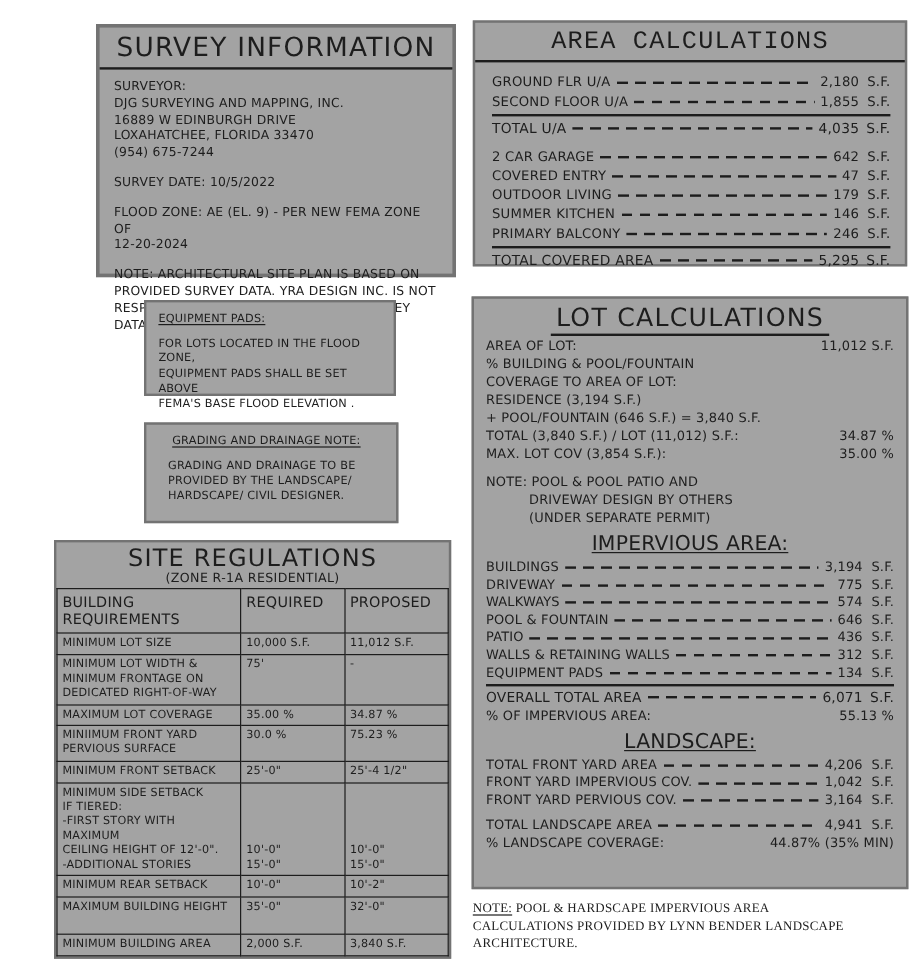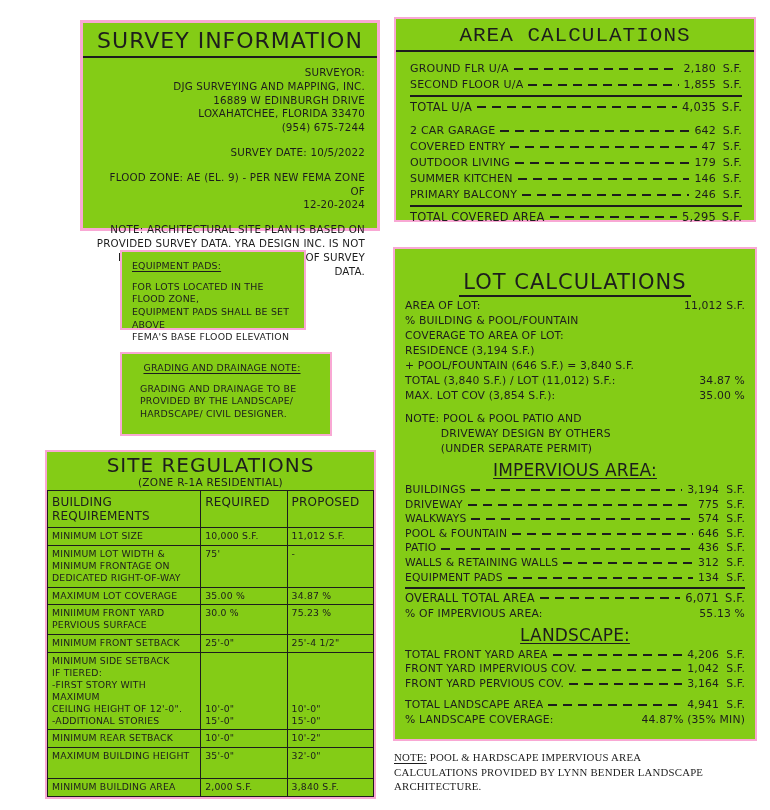--- a/index.html
+++ b/index.html
@@ -4,56 +4,56 @@
 <style>
   * { margin:0; padding:0; box-sizing:border-box; }
   html,body { width:770px; height:810px; background:#ffffff; }
   body {
     position:relative;
     font-family:"DejaVu Sans","Liberation Sans",sans-serif;
     color:#1d1d1d;
     -webkit-font-smoothing:antialiased;
     overflow:hidden;
   }
-  .box { position:absolute; background:#84cc16; border:2px solid #f9a8d4; }
+  .box { position:absolute; background:#a3a3a3; border:2px solid #737373; }
   .box-title {
     text-align:center; font-size:21px; letter-spacing:1px;
     padding:5px 0 3px; border-bottom:2px solid #1d1d1d;
     white-space:nowrap; overflow:hidden;
   }
   .pre  { white-space:pre-line; }
   .prew { white-space:pre-wrap; }
   .u    { text-decoration:underline; text-underline-offset:2px; }
 
   
   #survey-box { left:80px; top:20px; width:300px; height:211px; border-width:3px; }
   #survey-box .box-title { font-size:22px; }
   #survey-box .body { padding:8px 12px; font-size:10.3px; line-height:1.34; letter-spacing:.2px; }
-  #survey-box .body > div { margin-bottom:11px;text-align:right; }
+  #survey-box .body > div { margin-bottom:11px; }
 
   
   #area-box { left:394px; top:17px; width:362px; height:205px; border-width:2.5px; }
   #area-box .box-title { font-size:21px;font-family:Liberation Mono, monospace; }
   #area-box .body { padding:9px 12px 6px 14px; font-size:11px; letter-spacing:.2px; }
 
   .calc-row { display:flex; align-items:center; line-height:16px; }
   .calc-row .lbl { white-space:nowrap; }
   .calc-row .leader {
     flex:1; height:2px; margin:0 5px;
     background:repeating-linear-gradient(90deg,#1d1d1d 0 9px,transparent 9px 15px);
   }
   .calc-row .val { text-align:right; white-space:nowrap; }
   .calc-row .unit { width:26px; text-align:right; white-space:nowrap; }
   .sep { border-top:2px solid #1d1d1d; margin:2px 0 2px; }
   .gap8 { height:8px; }
   .gap6 { height:6px; }
   .total .lbl, .total .val, .total .unit { font-size:11.5px; }
 
   
-  #equip-box { left:120px; top:250px; width:186px; height:80px; }
+  #equip-box { left:120px; top:250px; width:210px; height:80px; }
   #equip-box .inner { padding:8px 10px; font-size:9.4px; line-height:1.35; letter-spacing:.2px; }
   #equip-box .note-title { margin-bottom:8px; }
   #grading-box { left:120px; top:352px; width:212px; height:84px; }
   #grading-box .inner { padding:8px 10px 8px 18px; font-size:9.4px; line-height:1.35; letter-spacing:.2px; }
   #grading-box .note-title { text-align:center; margin-bottom:8px; padding-right:16px; }
 
   
   #sitereg-box { left:45px; top:450px; width:331px; }
   #sitereg-box .title-wrap { text-align:center; padding:3px 0 2px; }
   #sitereg-box .title-main { font-size:20px; letter-spacing:1px; line-height:1.05; }
@@ -64,21 +64,21 @@
     padding:2px 4px 3px; font-weight:normal; letter-spacing:.2px;
   }
   #sitereg-table th { font-size:12px; padding:4px 4px; }
   #sitereg-table td { font-size:9.3px; line-height:1.28; white-space:pre-line; }
   #sitereg-table col.c1 { width:47%; } #sitereg-table col.c2 { width:26.5%; } #sitereg-table col.c3 { width:26.5%; }
   #sitereg-table td.vbottom { vertical-align:bottom; }
   #sitereg-table tr.tall td { height:31px; }
 
   
   #lotcalc-box { left:393px; top:247px; width:364px; height:494px; border-width:2.5px; }
-  #lotcalc-box .lc-title { text-align:center; font-size:21px; letter-spacing:1px; padding-top:21px; }
+  #lotcalc-box .lc-title { text-align:center; font-size:21px; letter-spacing:1px; padding-top:4px; }
   #lotcalc-box .lc-title span { border-bottom:2px solid #1d1d1d; padding:0 4px 1px; }
   #lotcalc-box .body { padding:4px 10px 6px 10px; font-size:10.8px; letter-spacing:.15px; }
   .kv-row { display:flex; justify-content:space-between; align-items:flex-end; line-height:15px; }
   .kv-row .kv-val { white-space:nowrap; }
   .section-head { text-align:center; font-size:17px; padding:4px 0 3px; }
   #lotcalc-box .blk { line-height:15px; }
   #lotcalc-box .calc-row { line-height:14.6px; }
 
   
   #footer-note { position:absolute; left:394px; top:750px; width:362px; font-size:10.8px; line-height:1.35; letter-spacing:.2px;font-family:Liberation Serif, serif; }

